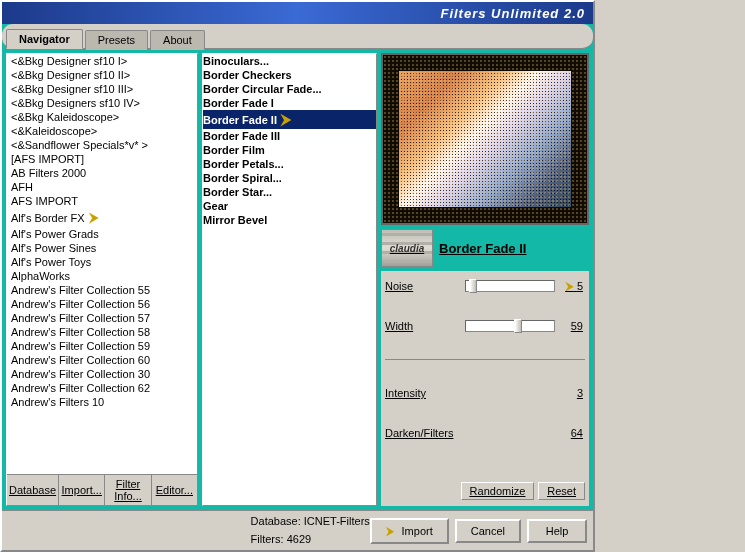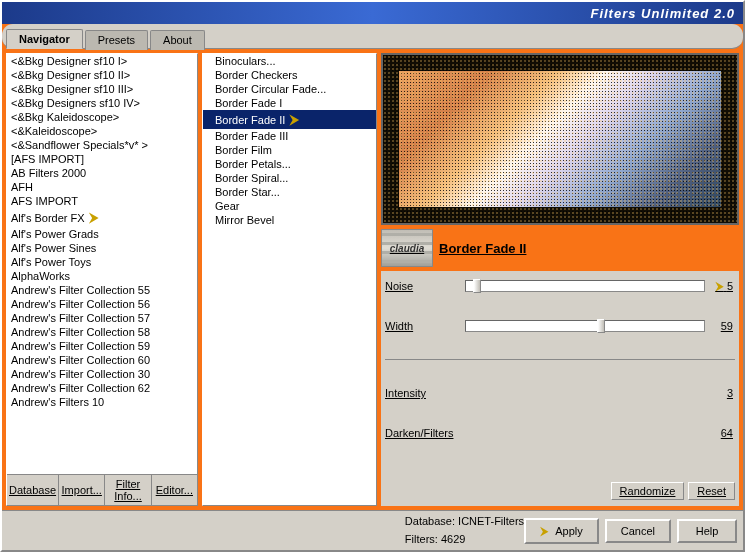--- a/index.html
+++ b/index.html
@@ -7,26 +7,26 @@
       width: 745px;
       height: 552px;
       font-family: 'Tahoma', 'Arial', sans-serif;
       font-size: 11px;
       background: #d4d0c8;
       overflow: hidden;
     }
 
     
     .window {
-      width: 745px;
+      width: 595px;
       height: 552px;
       border: 2px solid #888;
       border-top-color: #fff;
       border-left-color: #fff;
-      background: #f97316;
+      background: #14b8a6;
       display: flex;
       flex-direction: column;
     }
 
     
     .title-bar {
       background: linear-gradient(to right, #1c3a8a, #3a6ad4, #1c3a8a);
       color: #fff;
       font-size: 13px;
       font-weight: bold;
@@ -147,26 +147,27 @@
     .middle-list {
       flex: 1;
       overflow-y: auto;
       overflow-x: hidden;
     }
     .middle-list::-webkit-scrollbar { width: 14px; }
     .middle-list::-webkit-scrollbar-thumb { background: #a0a0a0; border: 1px solid #888; }
     .middle-list::-webkit-scrollbar-track { background: #d4d0c8; }
 
     .middle-item {
-      padding: 1px 12px;
+      padding: 1px 0;
       cursor: pointer;
       white-space: nowrap;
       overflow: hidden;
       font-size: 11px;
       color: #000;
+      font-weight: bold;
     }
     .middle-item.selected { background: #0a246a; color: #fff; }
 
     
     .right-panel {
       flex: 1;
       display: flex;
       flex-direction: column;
       gap: 4px;
       text-decoration: underline;
@@ -532,19 +533,19 @@
         <span>ICNET-Filters</span>
       </div>
       <div>
         <span>Filters:</span>
         <span>4629</span>
       </div>
     </div>
     <div class="status-buttons">
       <button class="status-btn apply">
         <span style="color:#c8a000;font-size:12px;margin-right:4px;">⮞</span>
-        <span>Apply</span>
+        <span>Import</span>
       </button>
       <button class="status-btn">Cancel</button>
       <button class="status-btn">Help</button>
     </div>
   </div>
 </div>
 
 </body></html>

